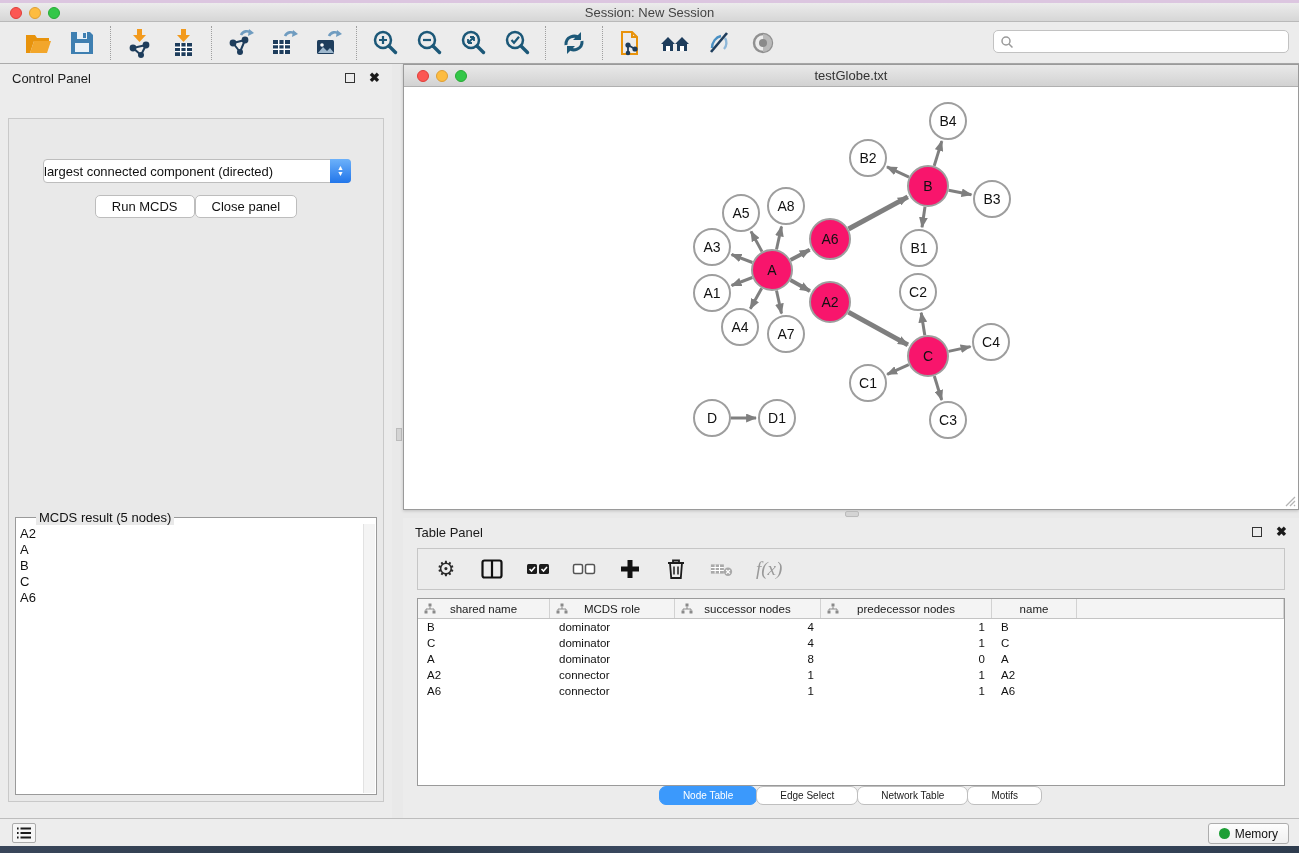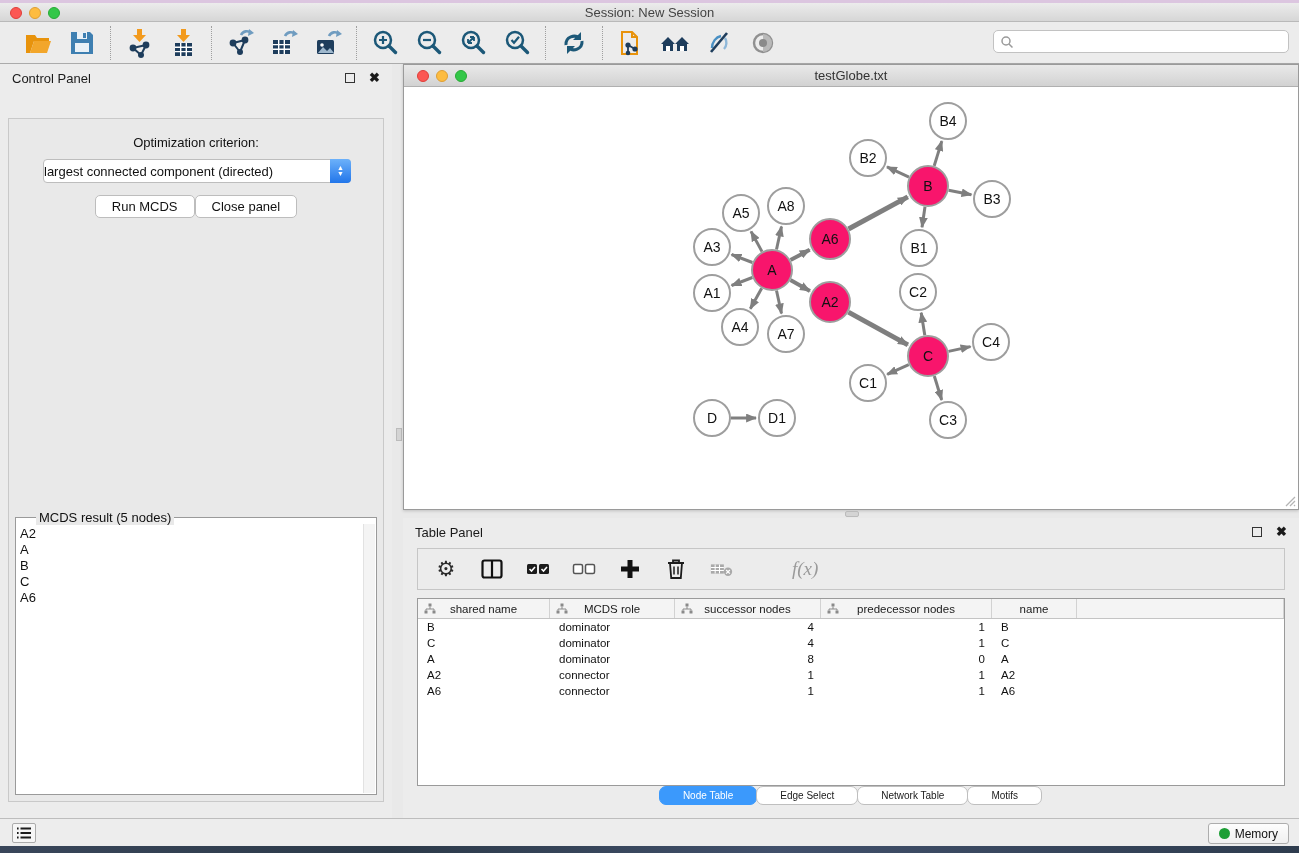--- a/index.html
+++ b/index.html
@@ -73,21 +73,21 @@
   .resize-grip { position:absolute; right:2px; bottom:2px; width:12px; height:12px; }
   .v-grip { left:396px; top:428px; width:6px; height:13px; background:#d4d4d4; border:1px solid #bbb; }
   .h-grip { left:845px; top:511px; width:14px; height:6px; background:#d4d4d4; border:1px solid #bbb; border-radius:2px; }
 
   
   .tpanel { left:403px; top:518px; width:896px; height:300px; background:#ececec; }
   .tp-toolbar { position:absolute; left:14px; top:30px; width:868px; height:42px;
     border:1px solid #c6c6c6; background:#ececec; display:flex; align-items:center;
     gap:22px; padding-left:16px; }
   .tp-ico { display:flex; align-items:center; justify-content:center; width:24px; height:24px; }
-  .fx { font-family:"Liberation Serif", serif; font-style:italic; font-size:19px; color:#9a9a9a;margin-left:36px; }
+  .fx { font-family:"Liberation Serif", serif; font-style:italic; font-size:19px; color:#9a9a9a; }
   .dtable { position:absolute; left:14px; top:80px; width:868px; height:188px;
     border:1px solid #9a9a9a; background:#fff; overflow:hidden; }
   .thead { display:grid; grid-template-columns:132px 125px 146px 171px 85px 1fr; height:20px;
     background:#f4f4f4; border-bottom:1px solid #c4c4c4; }
   .th { display:flex; align-items:center; justify-content:center; font-size:11.5px; color:#1a1a1a;
     border-right:1px solid #d2d2d2; position:relative; gap:5px; }
   .th .hier { position:absolute; left:6px; top:4px; }
   .trow { display:grid; grid-template-columns:132px 125px 146px 171px 85px 1fr; height:16px;
     font-size:11.5px; color:#111; align-items:center; }
   .td { padding-left:9px; white-space:nowrap; }
@@ -274,21 +274,20 @@
 </div>
 
 <div class="abs cpanel">
   <div class="panel-head">
     <span>Control Panel</span>
     <span class="sp"></span>
     <span class="float-ico"></span>
     <span class="close-ico">✖</span>
   </div>
   <div class="cp-body">
-    <div class="opt-label">Optimization criterion:</div>
     <div class="dropdown">
       <span class="dval">largest connected component (directed)</span>
       <span class="stepper">
           <span>▲</span>
           <span>▼</span>
         </span>
     </div>
     <div class="cp-btn-row">
       <button class="btn">Run MCDS</button>
       <button class="btn">Close panel</button>

